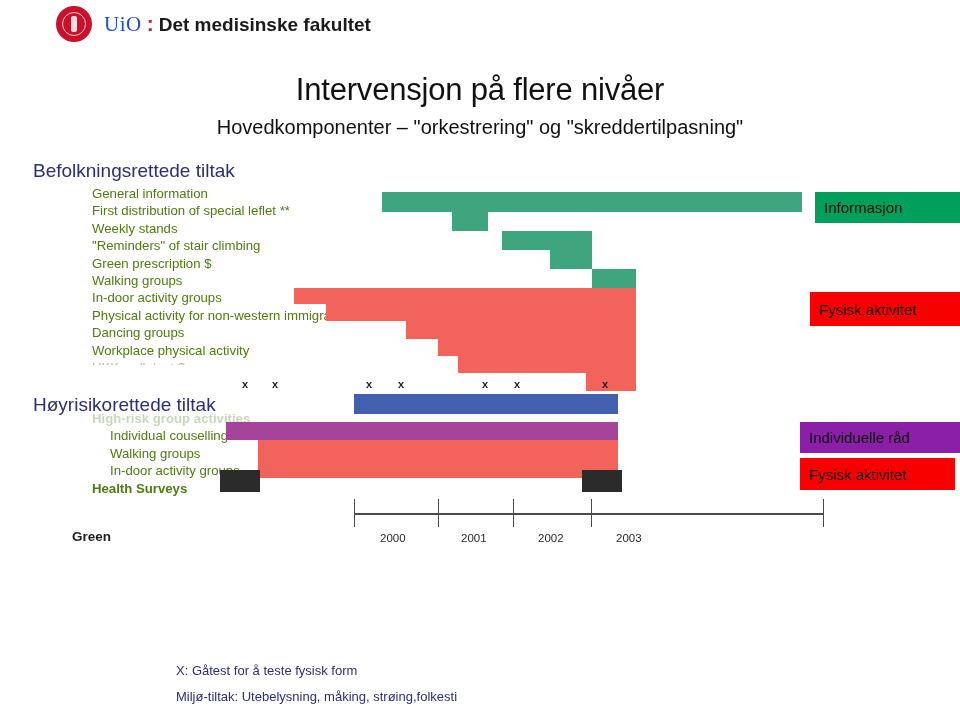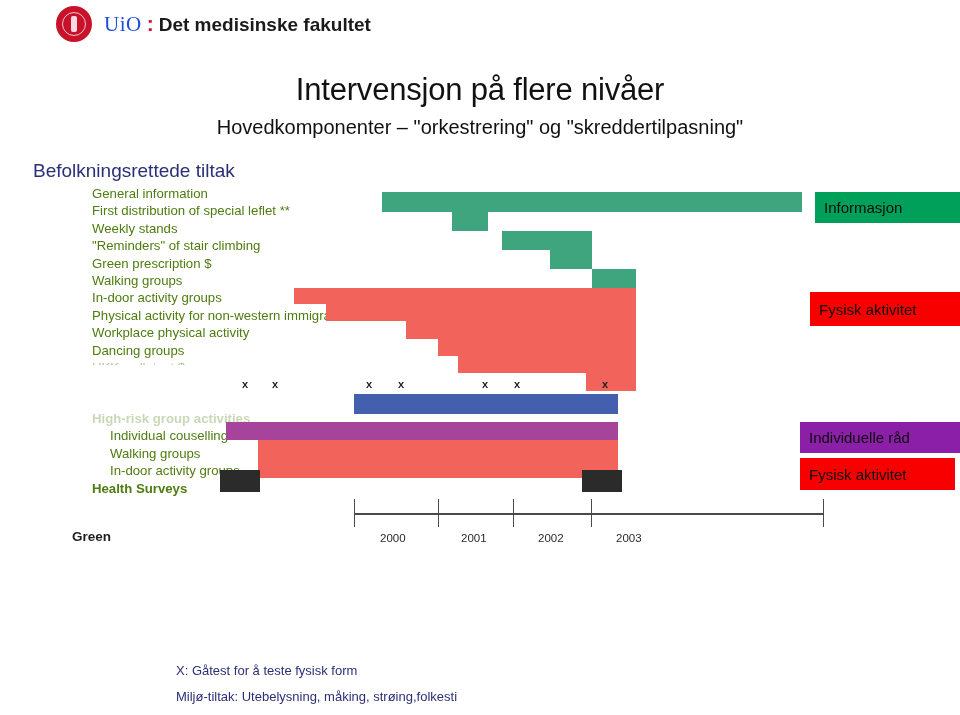--- a/index.html
+++ b/index.html
@@ -99,34 +99,35 @@
       <span class="uio-word">UiO</span>
       <span class="uio-colon">:</span>
       <span class="uio-fac">Det medisinske fakultet</span>
     </div>
   </div>
 
   <div class="title-main">Intervensjon på flere nivåer</div>
   <div class="title-sub">Hovedkomponenter – "orkestrering" og "skreddertilpasning"</div>
 
   <div class="hdr-blue" id="hdr-pop">Befolkningsrettede tiltak</div>
+  <div class="hdr-blue" id="hdr-risk">Høyrisikorettede tiltak</div>
 
   <div class="figure">
 
     <div class="fig-list" id="list-pop">
       <div>General information</div>
       <div>First distribution of special leflet **</div>
       <div>Weekly stands</div>
       <div>"Reminders" of stair climbing</div>
       <div>Green prescription $</div>
       <div>Walking groups</div>
       <div>In-door activity groups</div>
       <div>Physical activity for non-western immigrants #</div>
+      <div>Dancing groups</div>
       <div>Workplace physical activity</div>
-      <div>Dancing groups</div>
       <div class="clipped">HKK walk test $</div>
     </div>
 
     <div class="fig-list" id="list-risk">
       <div class="bold-line faded">High-risk group activities</div>
       <div class="lv2">Individual couselling</div>
       <div class="lv2">Walking groups</div>
       <div class="lv2">In-door activity groups</div>
       <div class="bold-line">Health Surveys</div>
     </div>

